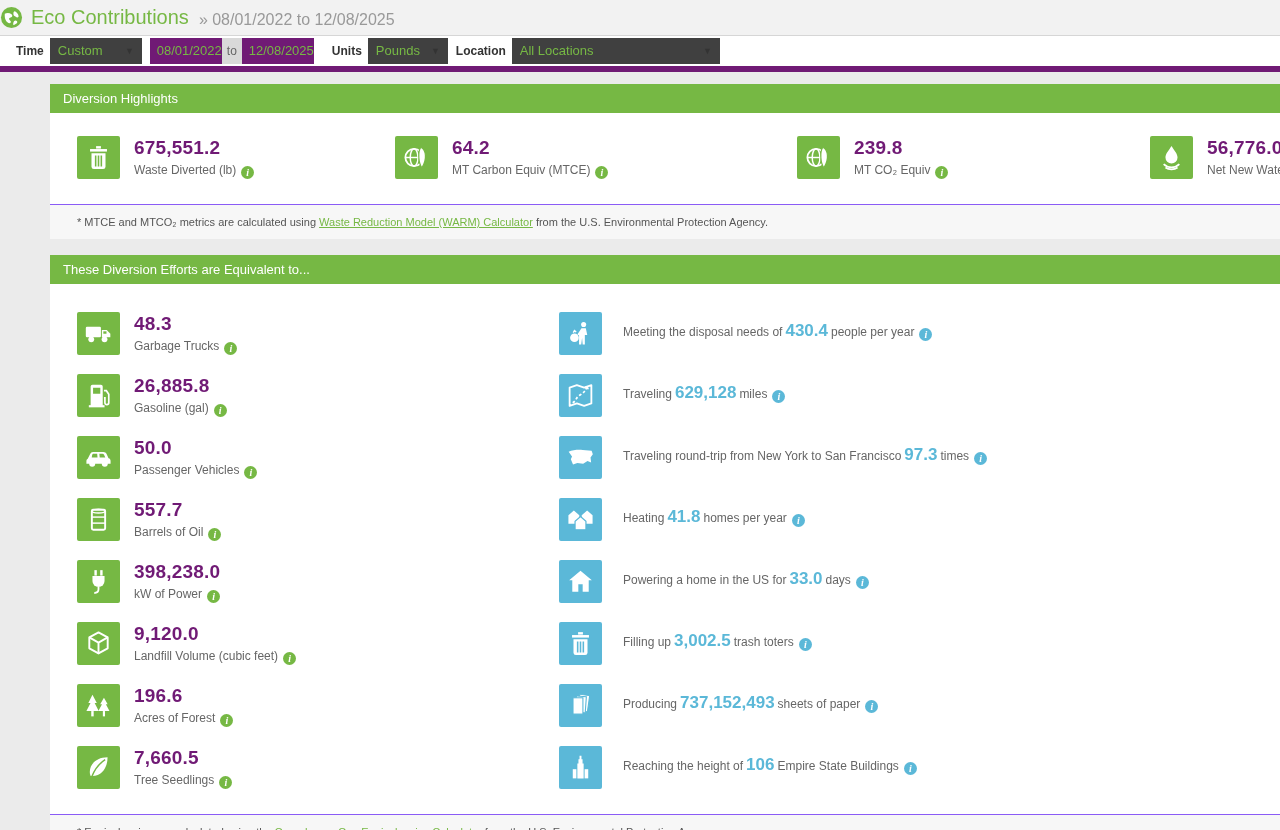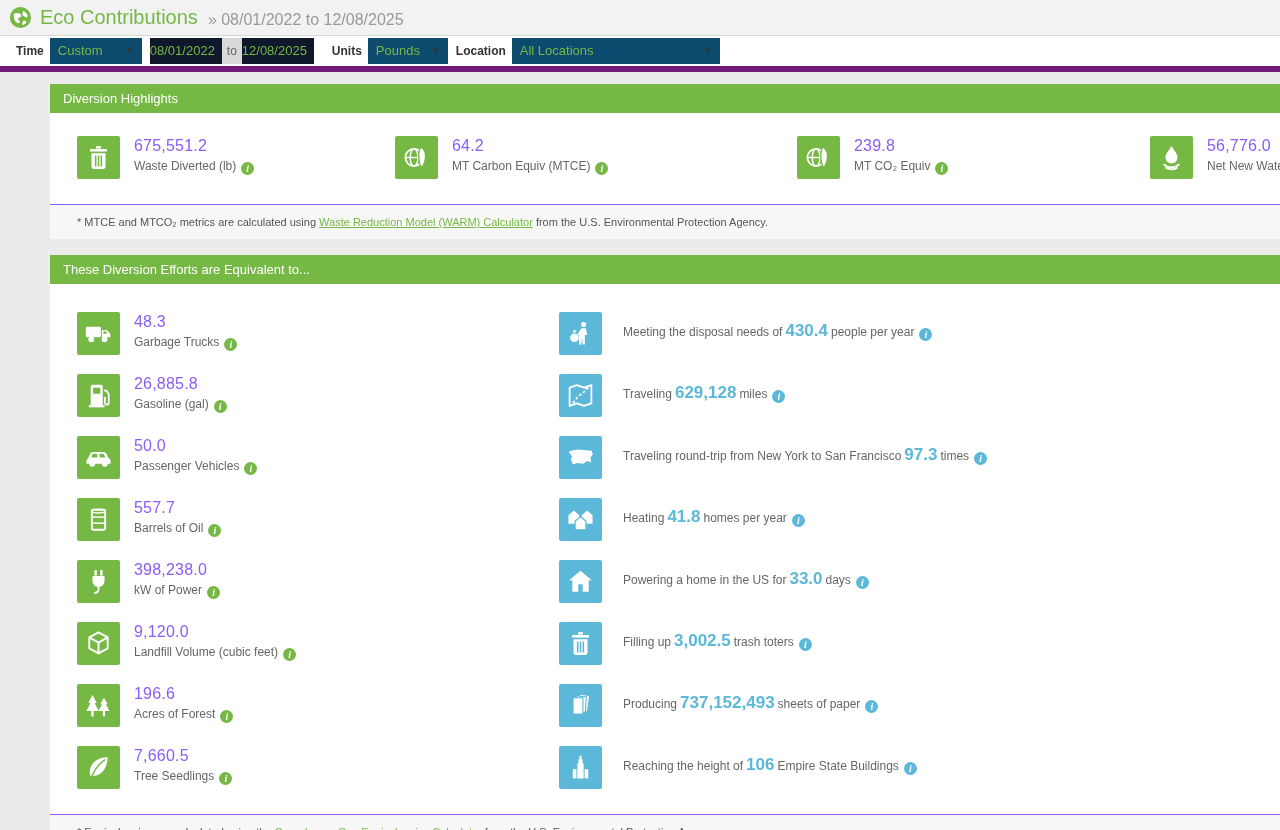--- a/index.html
+++ b/index.html
@@ -6,45 +6,45 @@
   html,body { margin:0; padding:0; }
   body {
     width:1280px; height:830px; overflow:hidden;
     background:#ebebeb;
     font-family:"Liberation Sans", sans-serif;
     color:#666;
   }
   
   .app-header {
     height:36px; background:#f2f2f2; border-bottom:1px solid #d6d6d6;
-    display:flex; align-items:center; padding-left:9px;
+    display:flex; align-items:center; 
   }
   .globe-badge { width:23px; height:23px; flex:0 0 23px; }
   .page-title { color:#76b844; font-size:20px; margin-left:8px; white-space:nowrap; }
   .breadcrumb { color:#999; font-size:16px; margin-left:10px; margin-top:4px; }
 
   
   .filter-bar {
     height:36px; background:#fff; border-bottom:6px solid #701a75;
     display:flex; align-items:center; padding-left:16px; font-size:12px;
   }
   .filter-label { color:#333; font-weight:bold; margin-right:6px; white-space:nowrap; }
   .select-box {
-    background:#0c4a6e; color:#76b844; height:26px; line-height:26px;
+    background:#404040; color:#76b844; height:26px; line-height:26px;
     font-size:13px; padding:0 8px; display:flex; align-items:center;
     cursor:pointer; white-space:nowrap;
   }
   .select-box .caret { margin-left:auto; color:#333; font-size:9px; padding-left:10px; }
   .select-box .caret::after { content:"▼"; }
   .time-select { width:92px; }
   .units-select { width:80px; margin-left:0; }
   .location-select { width:208px; }
   .date-box {
-    background:#0f172a; color:#76b844; width:72px; height:26px; line-height:26px;
-    text-align:left; font-size:13px; cursor:text;
+    background:#701a75; color:#76b844; width:72px; height:26px; line-height:26px;
+    text-align:right; font-size:13px; cursor:text;
   }
   .to-box {
     background:#d9d9d9; color:#666; height:26px; line-height:26px;
     padding:0 5px; font-size:12px;
   }
   .gap8 { width:8px; } .gap16 { width:18px; }
 
   
   .spacer12 { height:12px; } .spacer16 { height:16px; }
   .section { margin-left:14px;padding-left:36px; }
@@ -64,21 +64,21 @@
     display:grid; grid-template-columns:318px 402px 353px auto;
     padding:23px 0 25px 27px;
   }
   .tile { display:flex; }
   .sq-icon {
     width:43px; height:43px; flex:0 0 43px; border-radius:2px;
     background:#76b844; display:flex; align-items:center; justify-content:center;
   }
   .sq-icon.blue { background:#5bb8d8; }
   .tile-text { margin-left:14px; padding-top:1px; }
-  .big-val { color:#8b5cf6; font-size:16px; font-weight:normal; letter-spacing:0.2px; }
+  .big-val { color:#701a75; font-size:19px; font-weight:bold; letter-spacing:0.2px; }
   .tile-label { color:#666; font-size:12px; margin-top:4px; white-space:nowrap; }
 
   .info {
     display:inline-block; width:13px; height:13px; border-radius:50%;
     background:#76b844; color:#fff; font-size:10px; line-height:13px;
     text-align:center; font-weight:bold; font-style:italic;
     font-family:"Liberation Serif", serif;
     vertical-align:-2px; margin-left:5px; cursor:pointer;
   }
   .info::after { content:"i"; }

